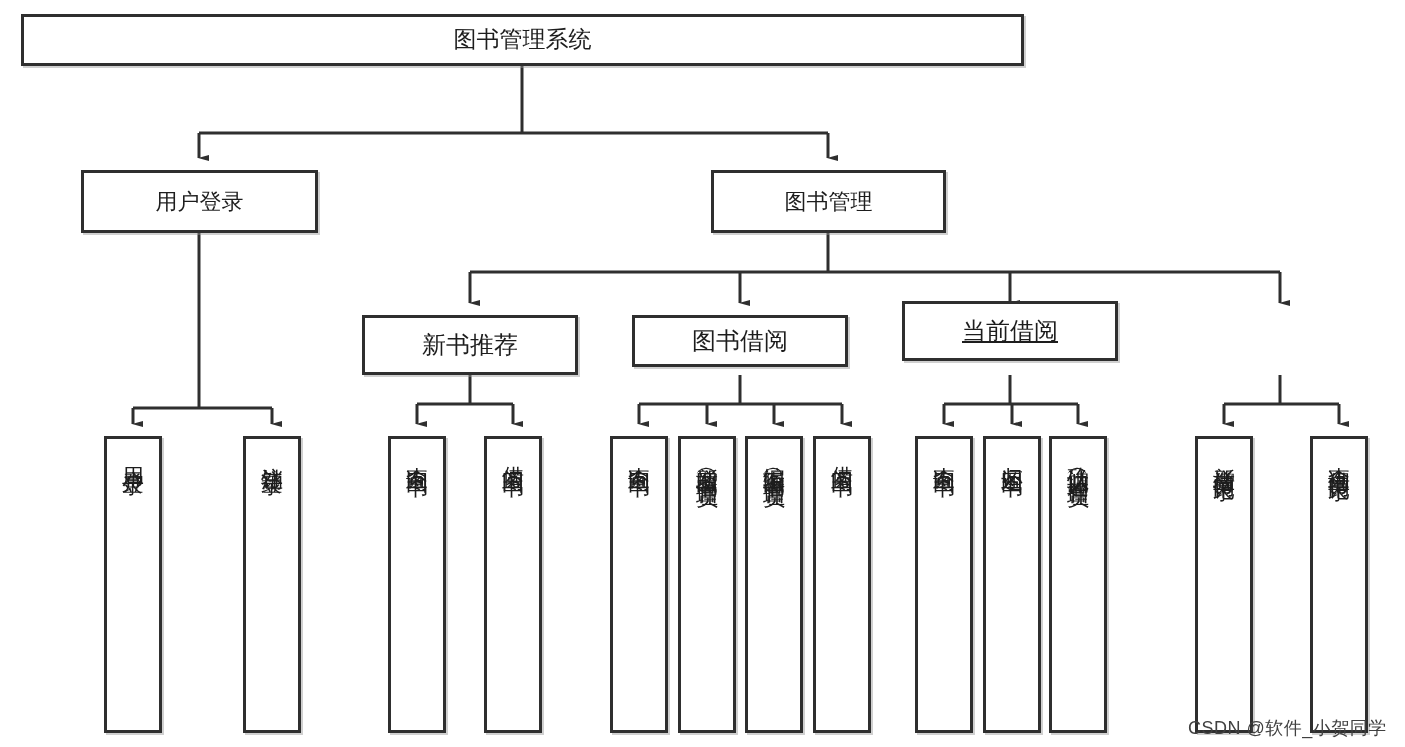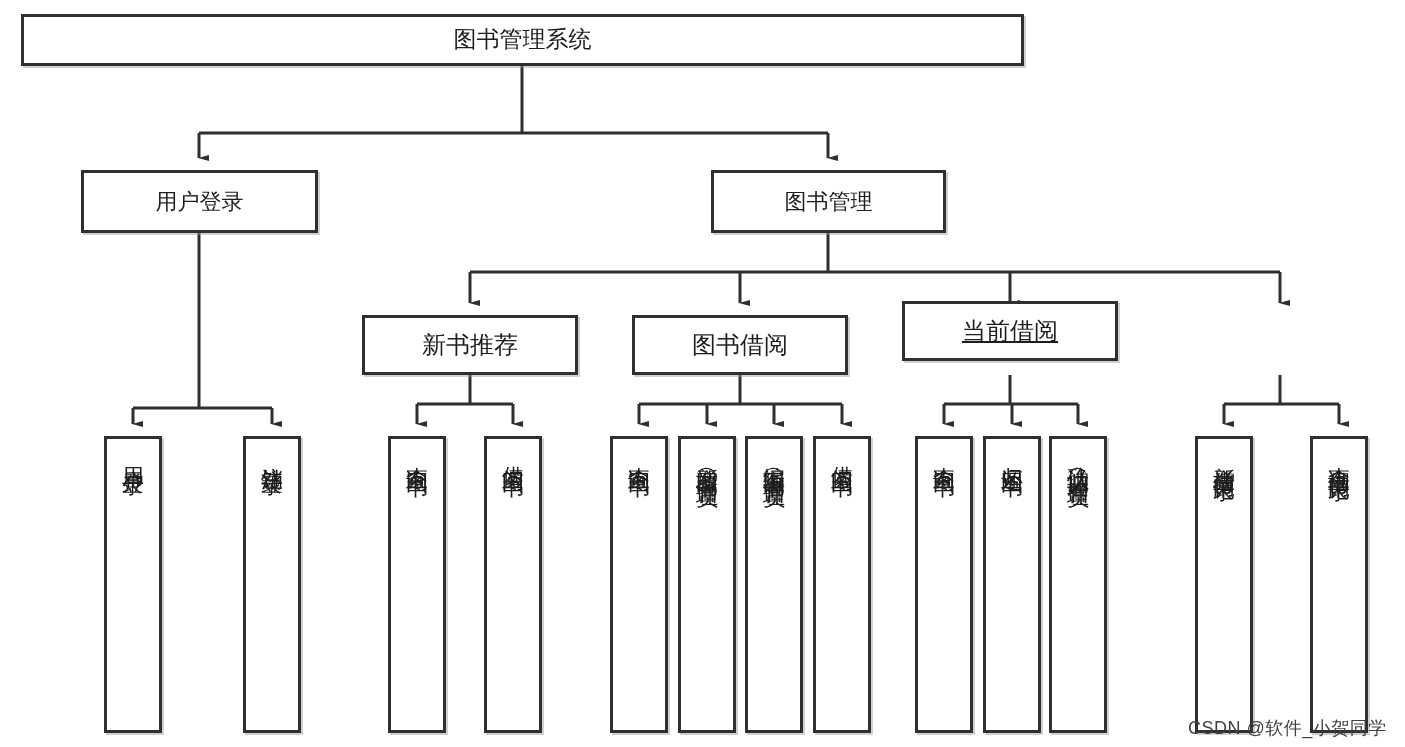--- a/index.html
+++ b/index.html
@@ -134,21 +134,21 @@
   <div class="node lvl-2" style="left:81px; top:170px; width:237px; height:63px;">
     <span class="node-label">用户登录</span>
   </div>
   <div class="node lvl-2" style="left:711px; top:170px; width:235px; height:63px;">
     <span class="node-label">图书管理</span>
   </div>
 
   <div class="node lvl-3" style="left:362px; top:315px; width:216px; height:60px;">
     <span class="node-label">新书推荐</span>
   </div>
-  <div class="node lvl-3" style="left:632px; top:315px; width:216px; height:60px;">
+  <div class="node lvl-3" style="left:632px; top:315px; width:216px; height:52px;">
     <span class="node-label">图书借阅</span>
   </div>
   <div class="node lvl-3" style="left:902px; top:301px; width:216px; height:60px;text-decoration:underline;">
     <span class="node-label">当前借阅</span>
   </div>
 
   <div class="node leaf" style="left:104px; top:436px; width:58px; height:297px;">
     <span class="node-label">用户登录</span>
   </div>
   <div class="node leaf" style="left:243px; top:436px; width:58px; height:297px;">

